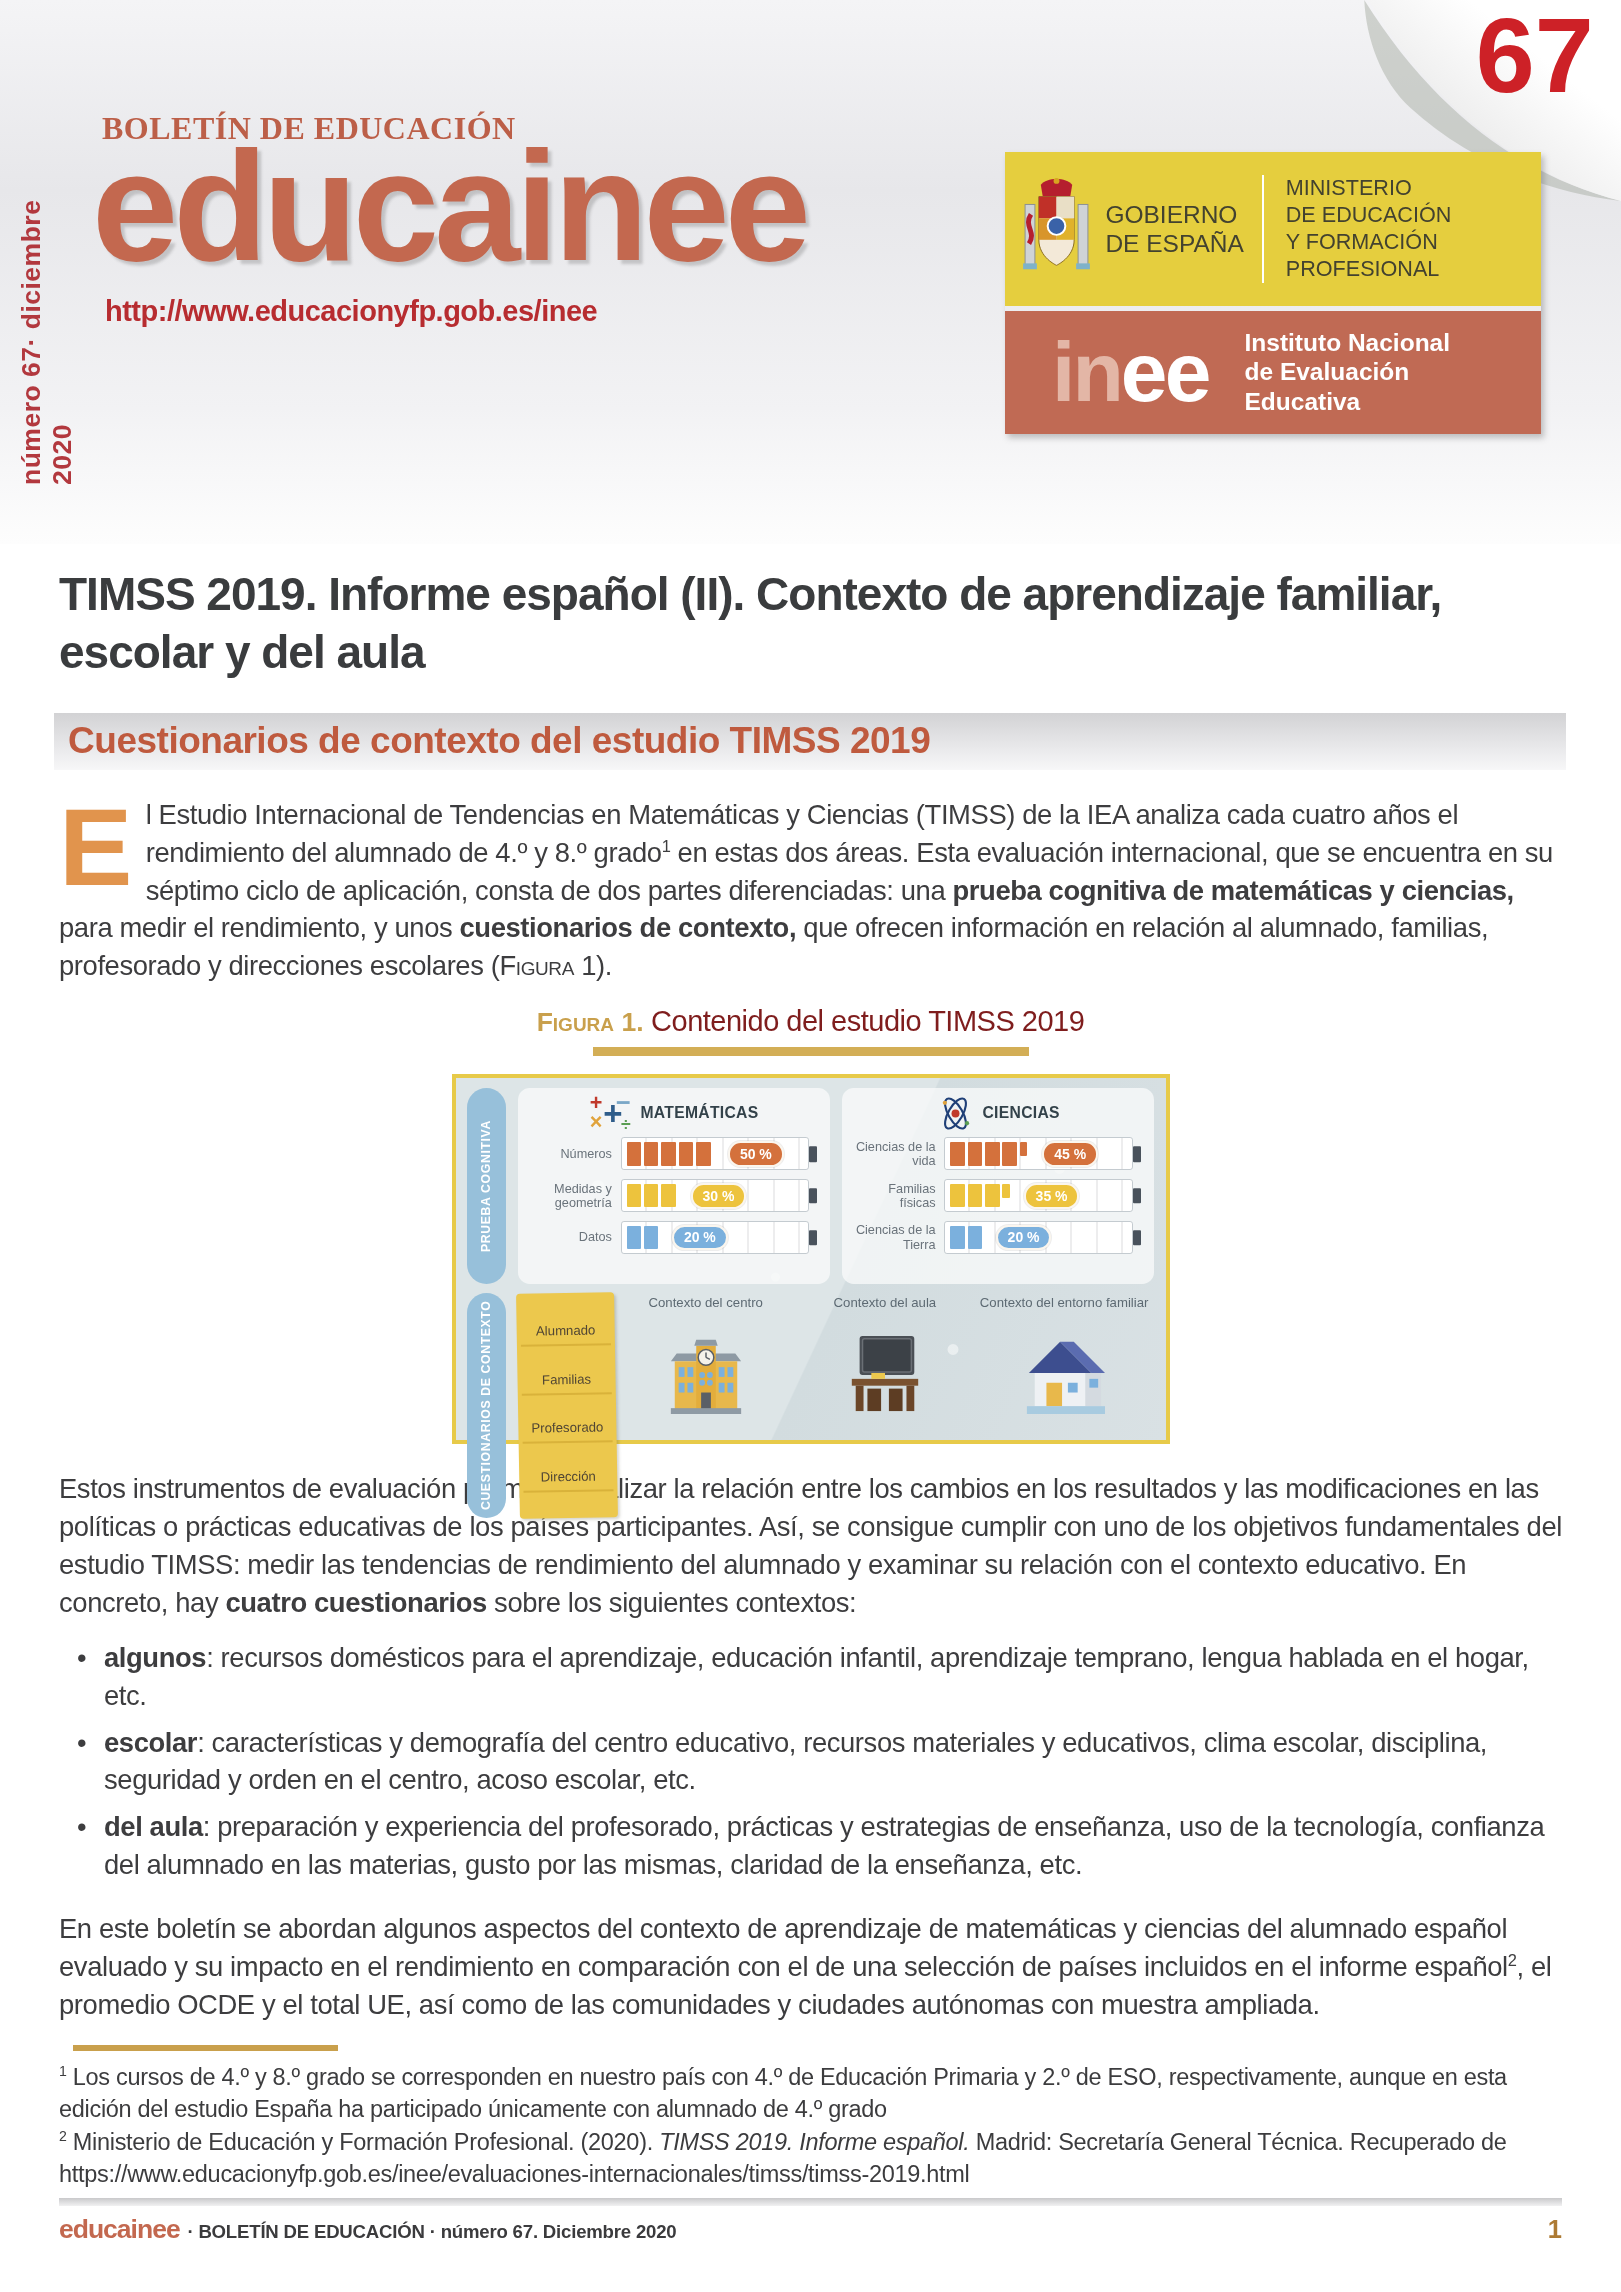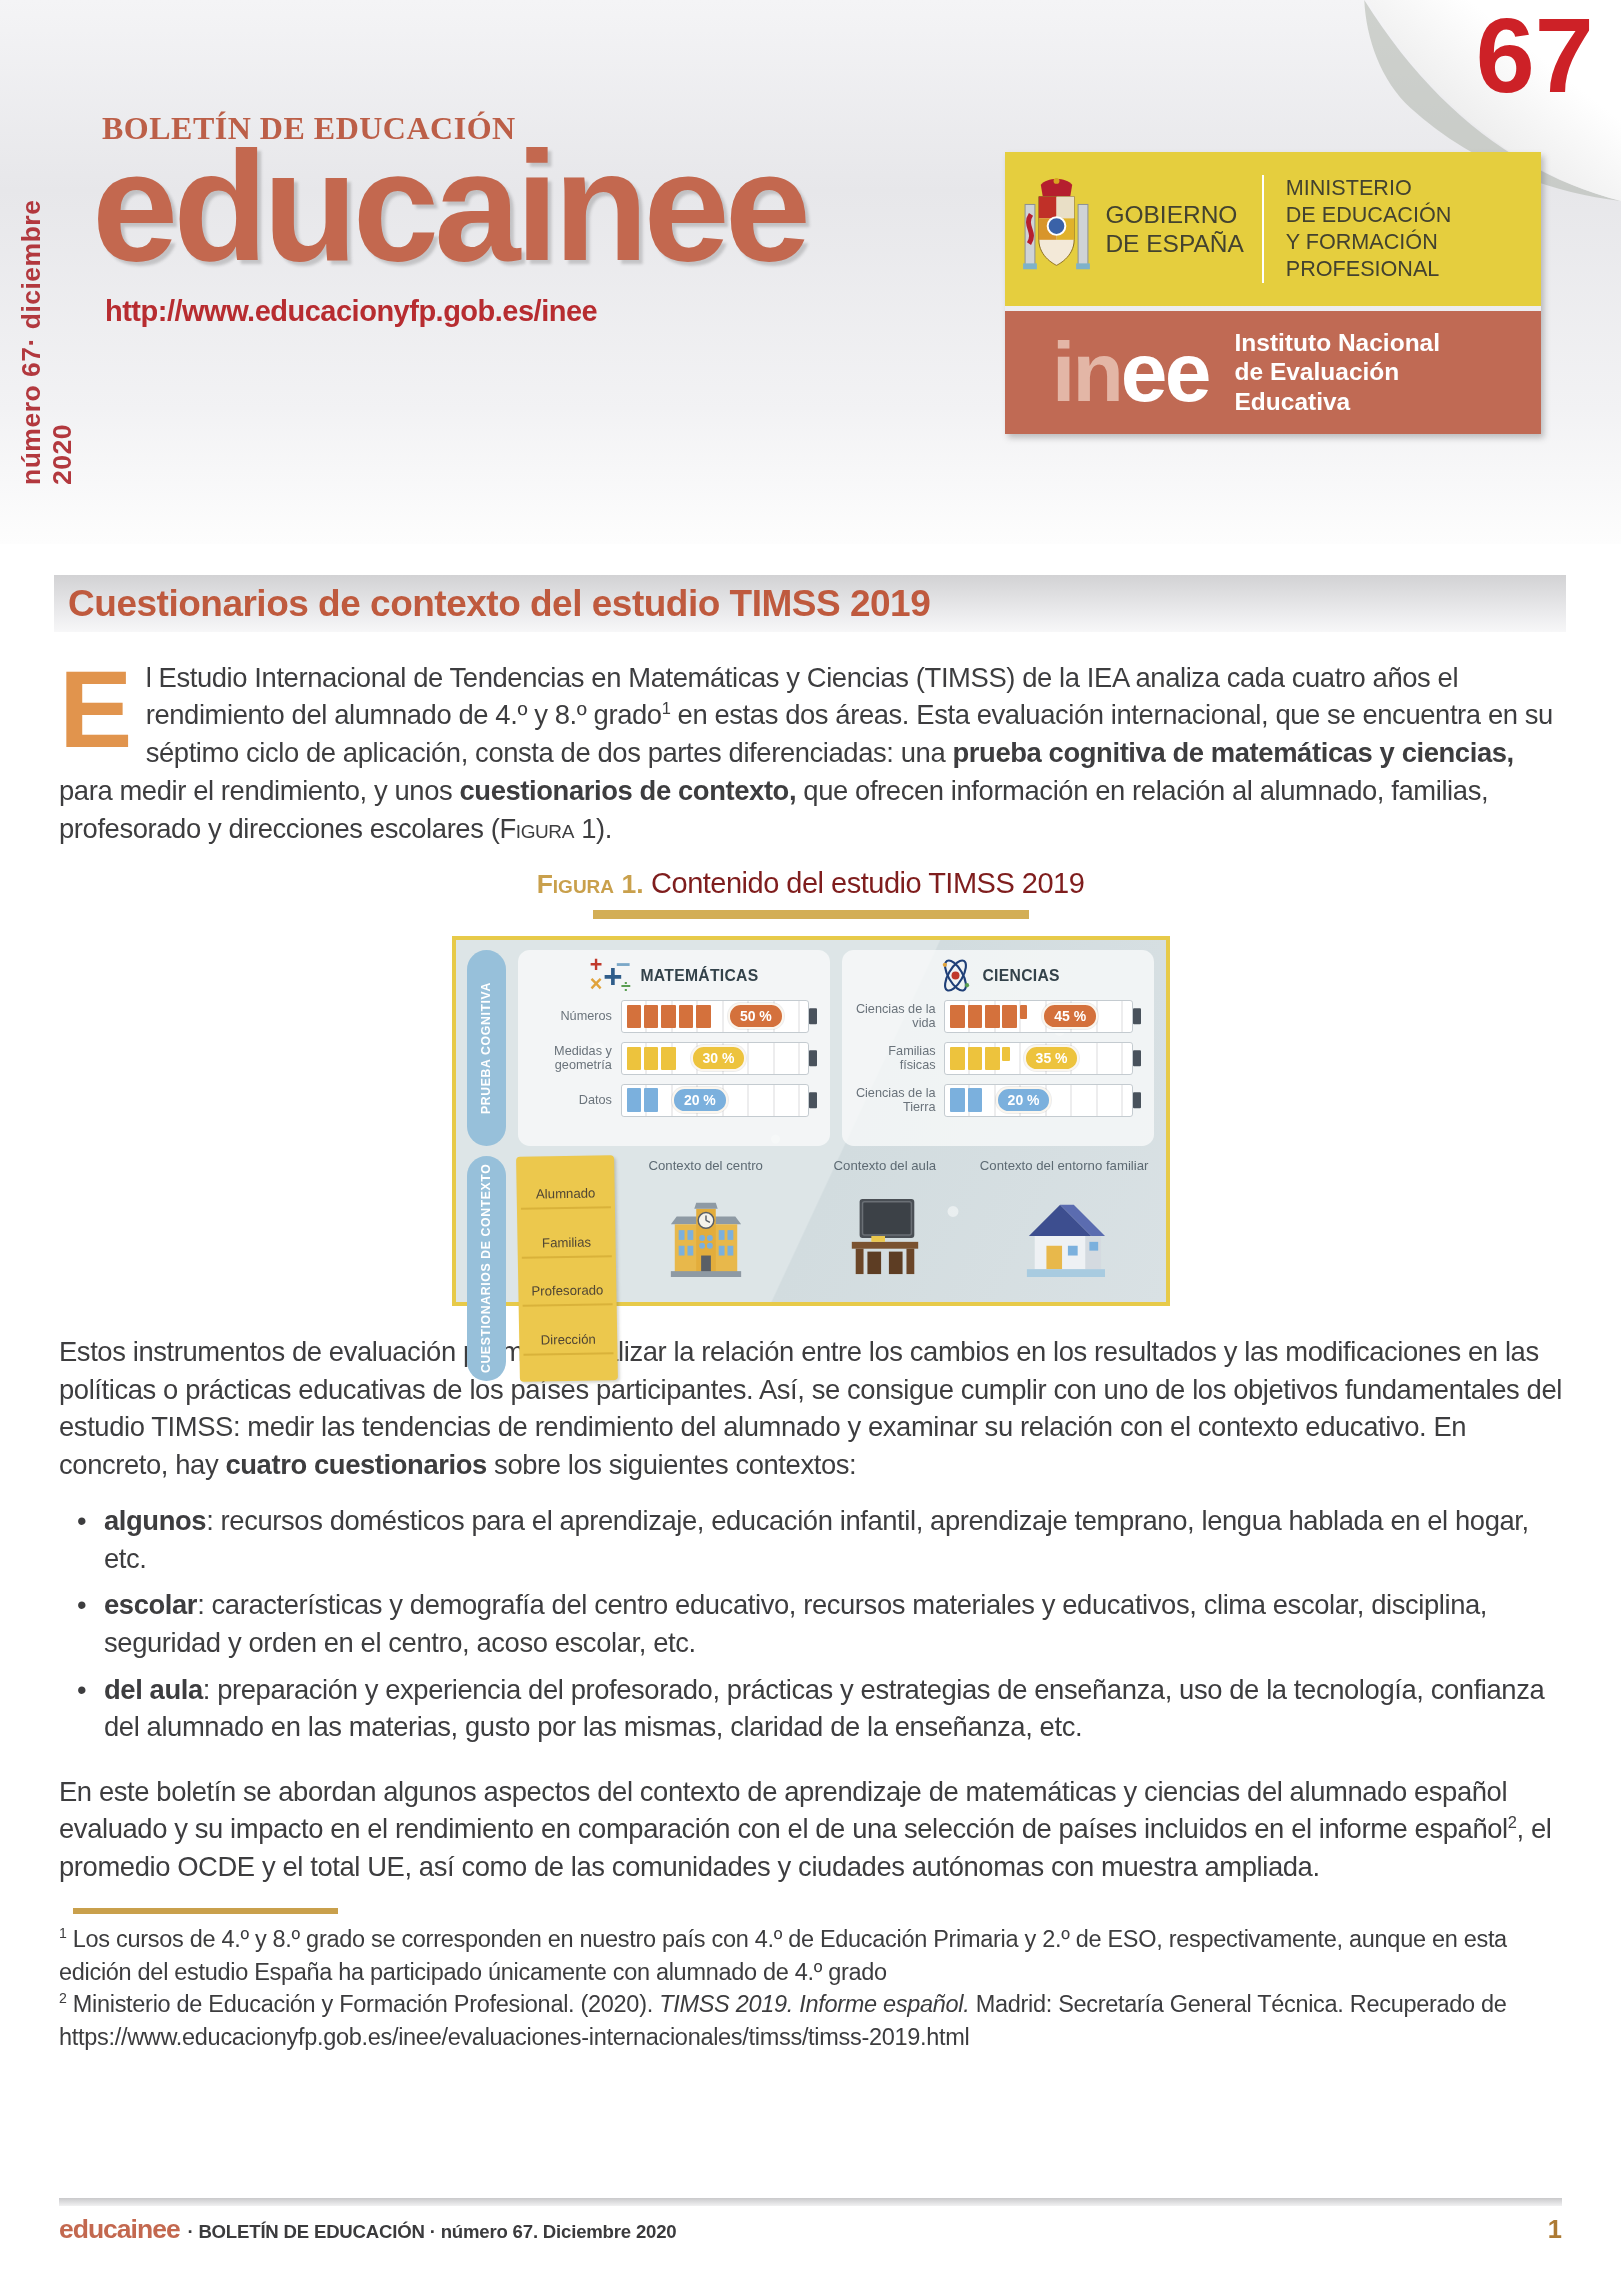--- a/index.html
+++ b/index.html
@@ -30,21 +30,21 @@
         box-shadow:2.9px 3.9px 5.9px rgba(90,90,90,.35);}
   .gov-band{display:flex;align-items:center;background:#e5ce3e;height:154px;}
   .arms{margin:0 13.7px 0 15.7px;flex:0 0 71px;}
   .gobierno{font-size:24.5px;color:#43422f;line-height:1.2;flex:0 0 147px;}
   .ministerio{font-size:21.6px;color:#43422f;line-height:1.25;border-left:2px solid #ffffff;
         padding-left:21.6px;margin-left:9.8px;}
   .inee-band{display:flex;align-items:center;background:#c06a54;height:123px;margin-top:4.9px;}
   .inee-logo{font-size:84px;font-weight:bold;letter-spacing:-2.9px;margin-left:47px;line-height:.8;}
   .inee-logo .in{color:#e3b6a6;}
   .inee-logo .ee{color:#ffffff;}
-  .inee-name{color:#ffffff;font-weight:bold;font-size:24.5px;line-height:1.22;margin-left:26px;}
+  .inee-name{color:#ffffff;font-weight:bold;font-size:24.5px;line-height:1.22;margin-left:36px;}
 
   
   .content{position:absolute;top:544px;left:0;width:1621px;padding:0 59px;box-sizing:border-box;}
   .article-title{margin-top:21.6px;font-size:46px;font-weight:bold;color:#3a3c3e;
         line-height:1.26;letter-spacing:-1px;}
   .section-band{margin-top:31px;margin-left:-4.9px;margin-right:-3.9px;height:57px;
         background:linear-gradient(180deg,#d2d2d4 0%,#ececee 70%,#f7f7f8 100%);
         display:flex;align-items:center;}
   .section-heading{color:#bf5a3e;font-weight:bold;font-size:37px;letter-spacing:-0.5px;padding-left:14px;}
 
@@ -185,20 +185,24 @@
         <div class="inee-logo"><span class="in">in</span><span class="ee">ee</span></div>
         <div class="inee-name" style="white-space:pre-line">Instituto Nacional
 de Evaluación
 Educativa</div>
       </div>
     </div>
   </div>
 
   <div class="content">
 
+    <div class="article-title">
+      <span style="display:block">TIMSS 2019. Informe español (II). Contexto de aprendizaje familiar,</span>
+      <span style="display:block">escolar y del aula</span>
+    </div>
 
     <div class="section-band">
       <div class="section-heading">Cuestionarios de contexto del estudio TIMSS 2019</div>
     </div>
 
     <div class="body-par">
       <span class="dropcap">E</span><span><span class="seg-n">l Estudio Internacional de Tendencias en Matemáticas y Ciencias (TIMSS) de la IEA analiza cada cuatro años el rendimiento del alumnado de 4.º y 8.º grado</span><span class="seg-sup">1</span><span class="seg-n"> en estas dos áreas. Esta evaluación internacional, que se encuentra en su séptimo ciclo de aplicación, consta de dos partes diferenciadas: una </span><span class="seg-b">prueba cognitiva de matemáticas y ciencias,</span><span class="seg-n"> para medir el rendimiento, y unos </span><span class="seg-b">cuestionarios de contexto,</span><span class="seg-n"> que ofrecen información en relación al alumnado, familias, profesorado y direcciones escolares (</span><span class="seg-sc">Figura 1</span><span class="seg-n">).</span></span>
     </div>
 
     <div class="fig-caption-wrap">

